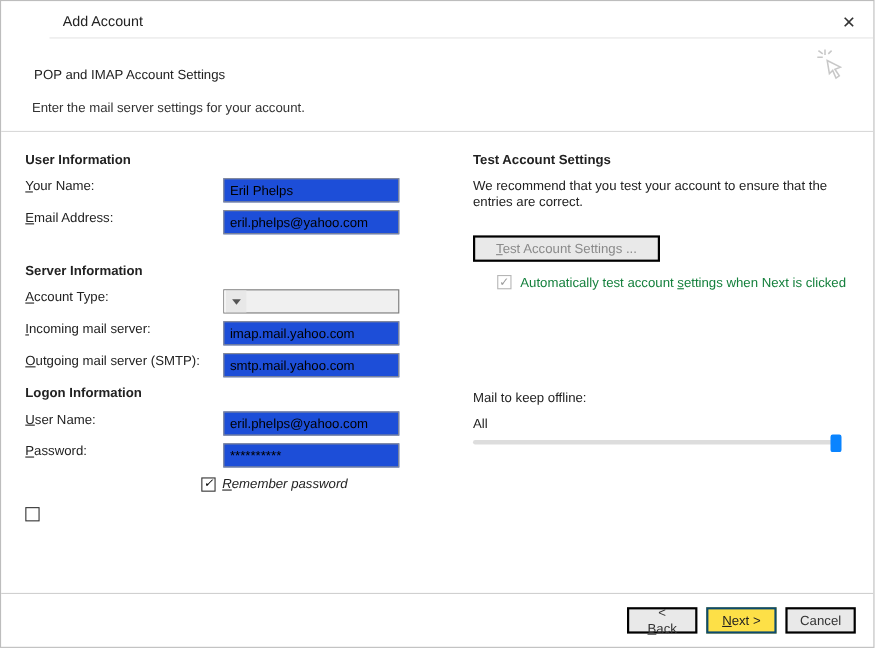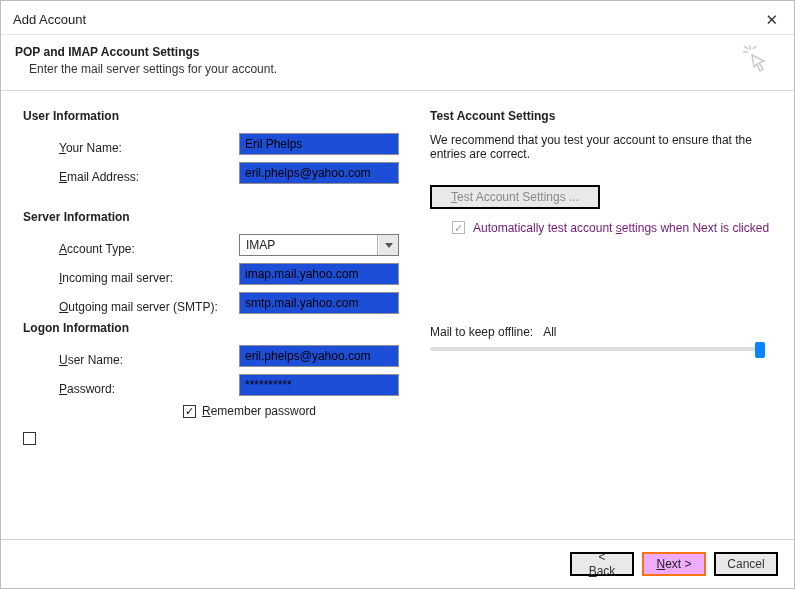--- a/index.html
+++ b/index.html
@@ -14,44 +14,45 @@
     border: 1px solid #bdbdbd;
     position: relative;
   }
   .titlebar {
     height: 34px;
     display: flex;
     align-items: center;
     padding: 4px 10px 0 12px;
     border-bottom: 1px solid #e5e5e5;
     font-size: 13px;
+    margin-left: 44px;
   }
   .titlebar .title { flex: 1; }
   .close-x { font-size: 15px; color:#333; cursor:default; padding:2px 6px; }
   .header {
     padding: 10px 14px 14px 14px;
     border-bottom: 1px solid #d9d9d9;
     position: relative;
   }
-  .header h2 { margin:0; font-size:12px; font-weight:bold; }
+  .header h2 { margin:16px; font-size:12px; font-weight:normal; }
   .header .sub { margin:3px 0 0 14px; font-size:12px; color:#333; }
   .header-icon {
     position:absolute; right:18px; top:8px;
     color:#bfbfbf;
   }
   .content {
     display:flex;
     padding: 18px 22px 10px 22px;
     gap: 17px;
   }
   .col-left { width: 390px; }
   .col-right { flex:1; }
   h3.section { font-size:12px; font-weight:bold; margin:0 0 10px 0; }
   .row {
-    display:flex; align-items:flex-end; margin-bottom:7px;margin-left:36px;
+    display:flex; align-items:flex-start; margin-bottom:7px;
   }
   .row label { width: 180px; }
   .row label .ul { text-decoration: underline; }
   .row input[type=text], .row input[type=password] {
     width: 160px;
     height: 22px;
     border:1px solid #8f8f8f;
     padding: 0 5px;
     font-family: inherit;
     font-size: 12px;
@@ -62,57 +63,57 @@
     display:flex; align-items:stretch; background:#f0f0f0;
   }
   .select-wrap .sel-text {
     flex:1; padding:3px 6px; background:#fff; border-right:1px solid #b0b0b0;
   }
   .select-wrap .sel-btn {
     width:20px; display:flex; align-items:center; justify-content:center;
     background:#e8e8e8; border-left:1px solid #fff;
   }
   .chev-down { width:0;height:0;border-left:4px solid transparent;border-right:4px solid transparent;border-top:5px solid #555; }
-  .checkbox-row { display:flex; align-items:center; gap:6px; margin:8px 0 0 160px; }
+  .checkbox-row { display:flex; align-items:center; gap:6px; margin:8px 0 0 160px;font-style:italic; }
   .checkbox-row2 { display:flex; align-items:center; gap:6px; margin:14px 0 0 0; }
   .cb {
     width:13px; height:13px; border:1px solid #333; display:inline-flex;
     align-items:center; justify-content:center; font-size:10px; line-height:10px;
     background:#fff;
   }
   .cb.checked::after { content:"✓"; color:#000; font-size:11px; }
   .cb.checked.greyed::after { color:#9a9a9a; }
   .cb.greyed { border-color:#b6b6b6; }
   .right-intro { font-size:12px; margin: 4px 0 24px 0; }
   .btn {
     height:24px; padding:0 12px; border:2px solid #000000;
     background:#e9e9e9; font-family:inherit; font-size:12px; color:#333;
     display:inline-flex; align-items:center; justify-content:center;
   }
   .btn.disabled { color:#8a8a8a; background:#e9e9e9; }
-  .test-cb-row { display:flex; gap:8px; margin:12px 0 0 22px; color:#701a75; }
+  .test-cb-row { display:flex; gap:8px; margin:12px 0 0 22px; color:#15803d; }
   .slider-wrap { margin-top: 90px; }
-  .slider-label-line { display:flex; gap:10px; margin-bottom:8px; }
+  .slider-label-line { display:flex; gap:10px; margin-bottom:8px;flex-direction:column; }
   .slider-track {
     position:relative; height:4px; width:330px;
     background:#ddd; border-radius:2px;
   }
   .slider-thumb {
     position:absolute; right:-5px; top:-5px;
     width:10px; height:16px; background:#0a84ff; border-radius:2px;
   }
   .more-settings-row { text-align:right; margin-top:28px; }
   .footer {
     position:absolute; bottom:0; left:0; right:0;
     border-top:1px solid #d0d0d0;
     padding:12px 16px;
     display:flex; justify-content:flex-end; gap:8px;
   }
   .btn.wide { width:64px; }
-  .btn.primary { border:2px solid #f97316; background:#f0abfc; color:#222; }
+  .btn.primary { border:2px solid #0c4a6e; background:#fde047; color:#222; }
   .ul { text-decoration: underline; }
 </style>
 </head>
 <body>
 
 <div class="titlebar">
   <span class="title">Add Account</span>
   <span class="close-x">✕</span>
 </div>
 
@@ -144,21 +145,20 @@
     <div class="row">
       <label><span class="ul">E</span>mail Address:</label>
       <input type="text" value="eril.phelps@yahoo.com" style="">
     </div>
 
     <h3 class="section" style="margin-top:26px">Server Information</h3>
 
     <div class="row">
       <label><span class="ul">A</span>ccount Type:</label>
       <div class="select-wrap">
-        <div class="sel-text">IMAP</div>
         <div class="sel-btn">
             <div class="chev-down"></div>
           </div>
       </div>
     </div>
     <div class="row">
       <label><span class="ul">I</span>ncoming mail server:</label>
       <input type="text" value="imap.mail.yahoo.com" style="">
     </div>
     <div class="row">

